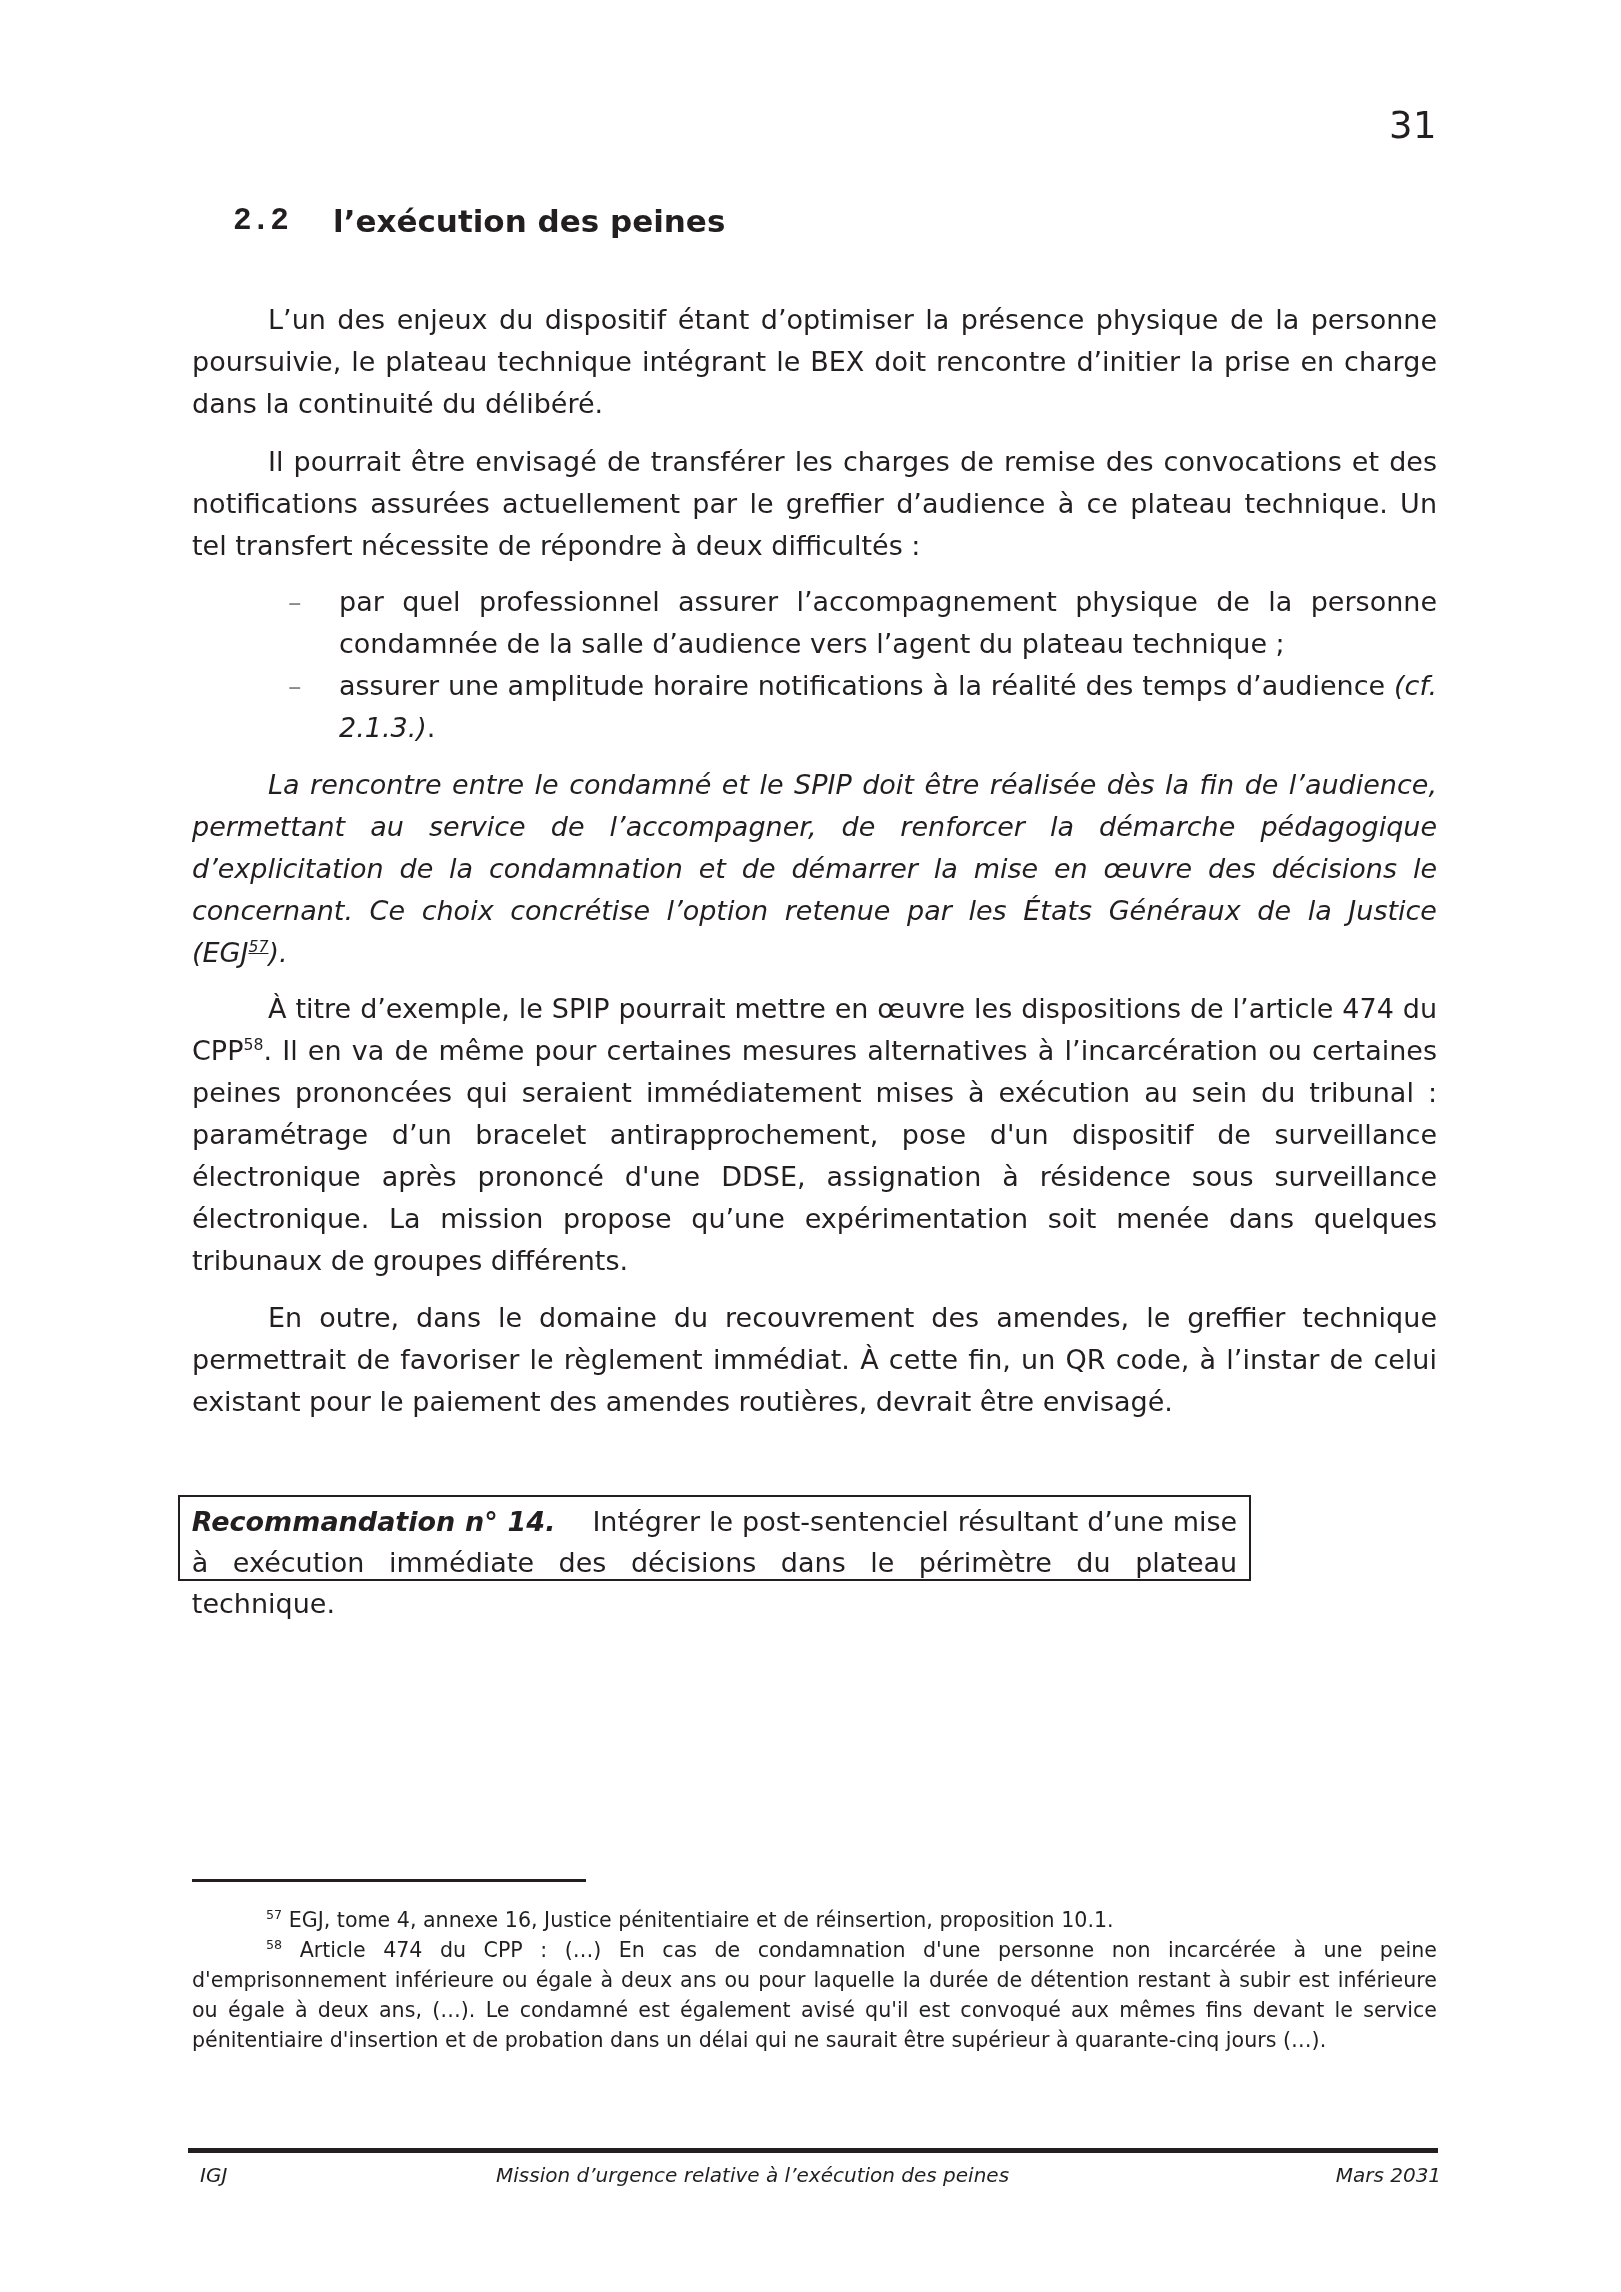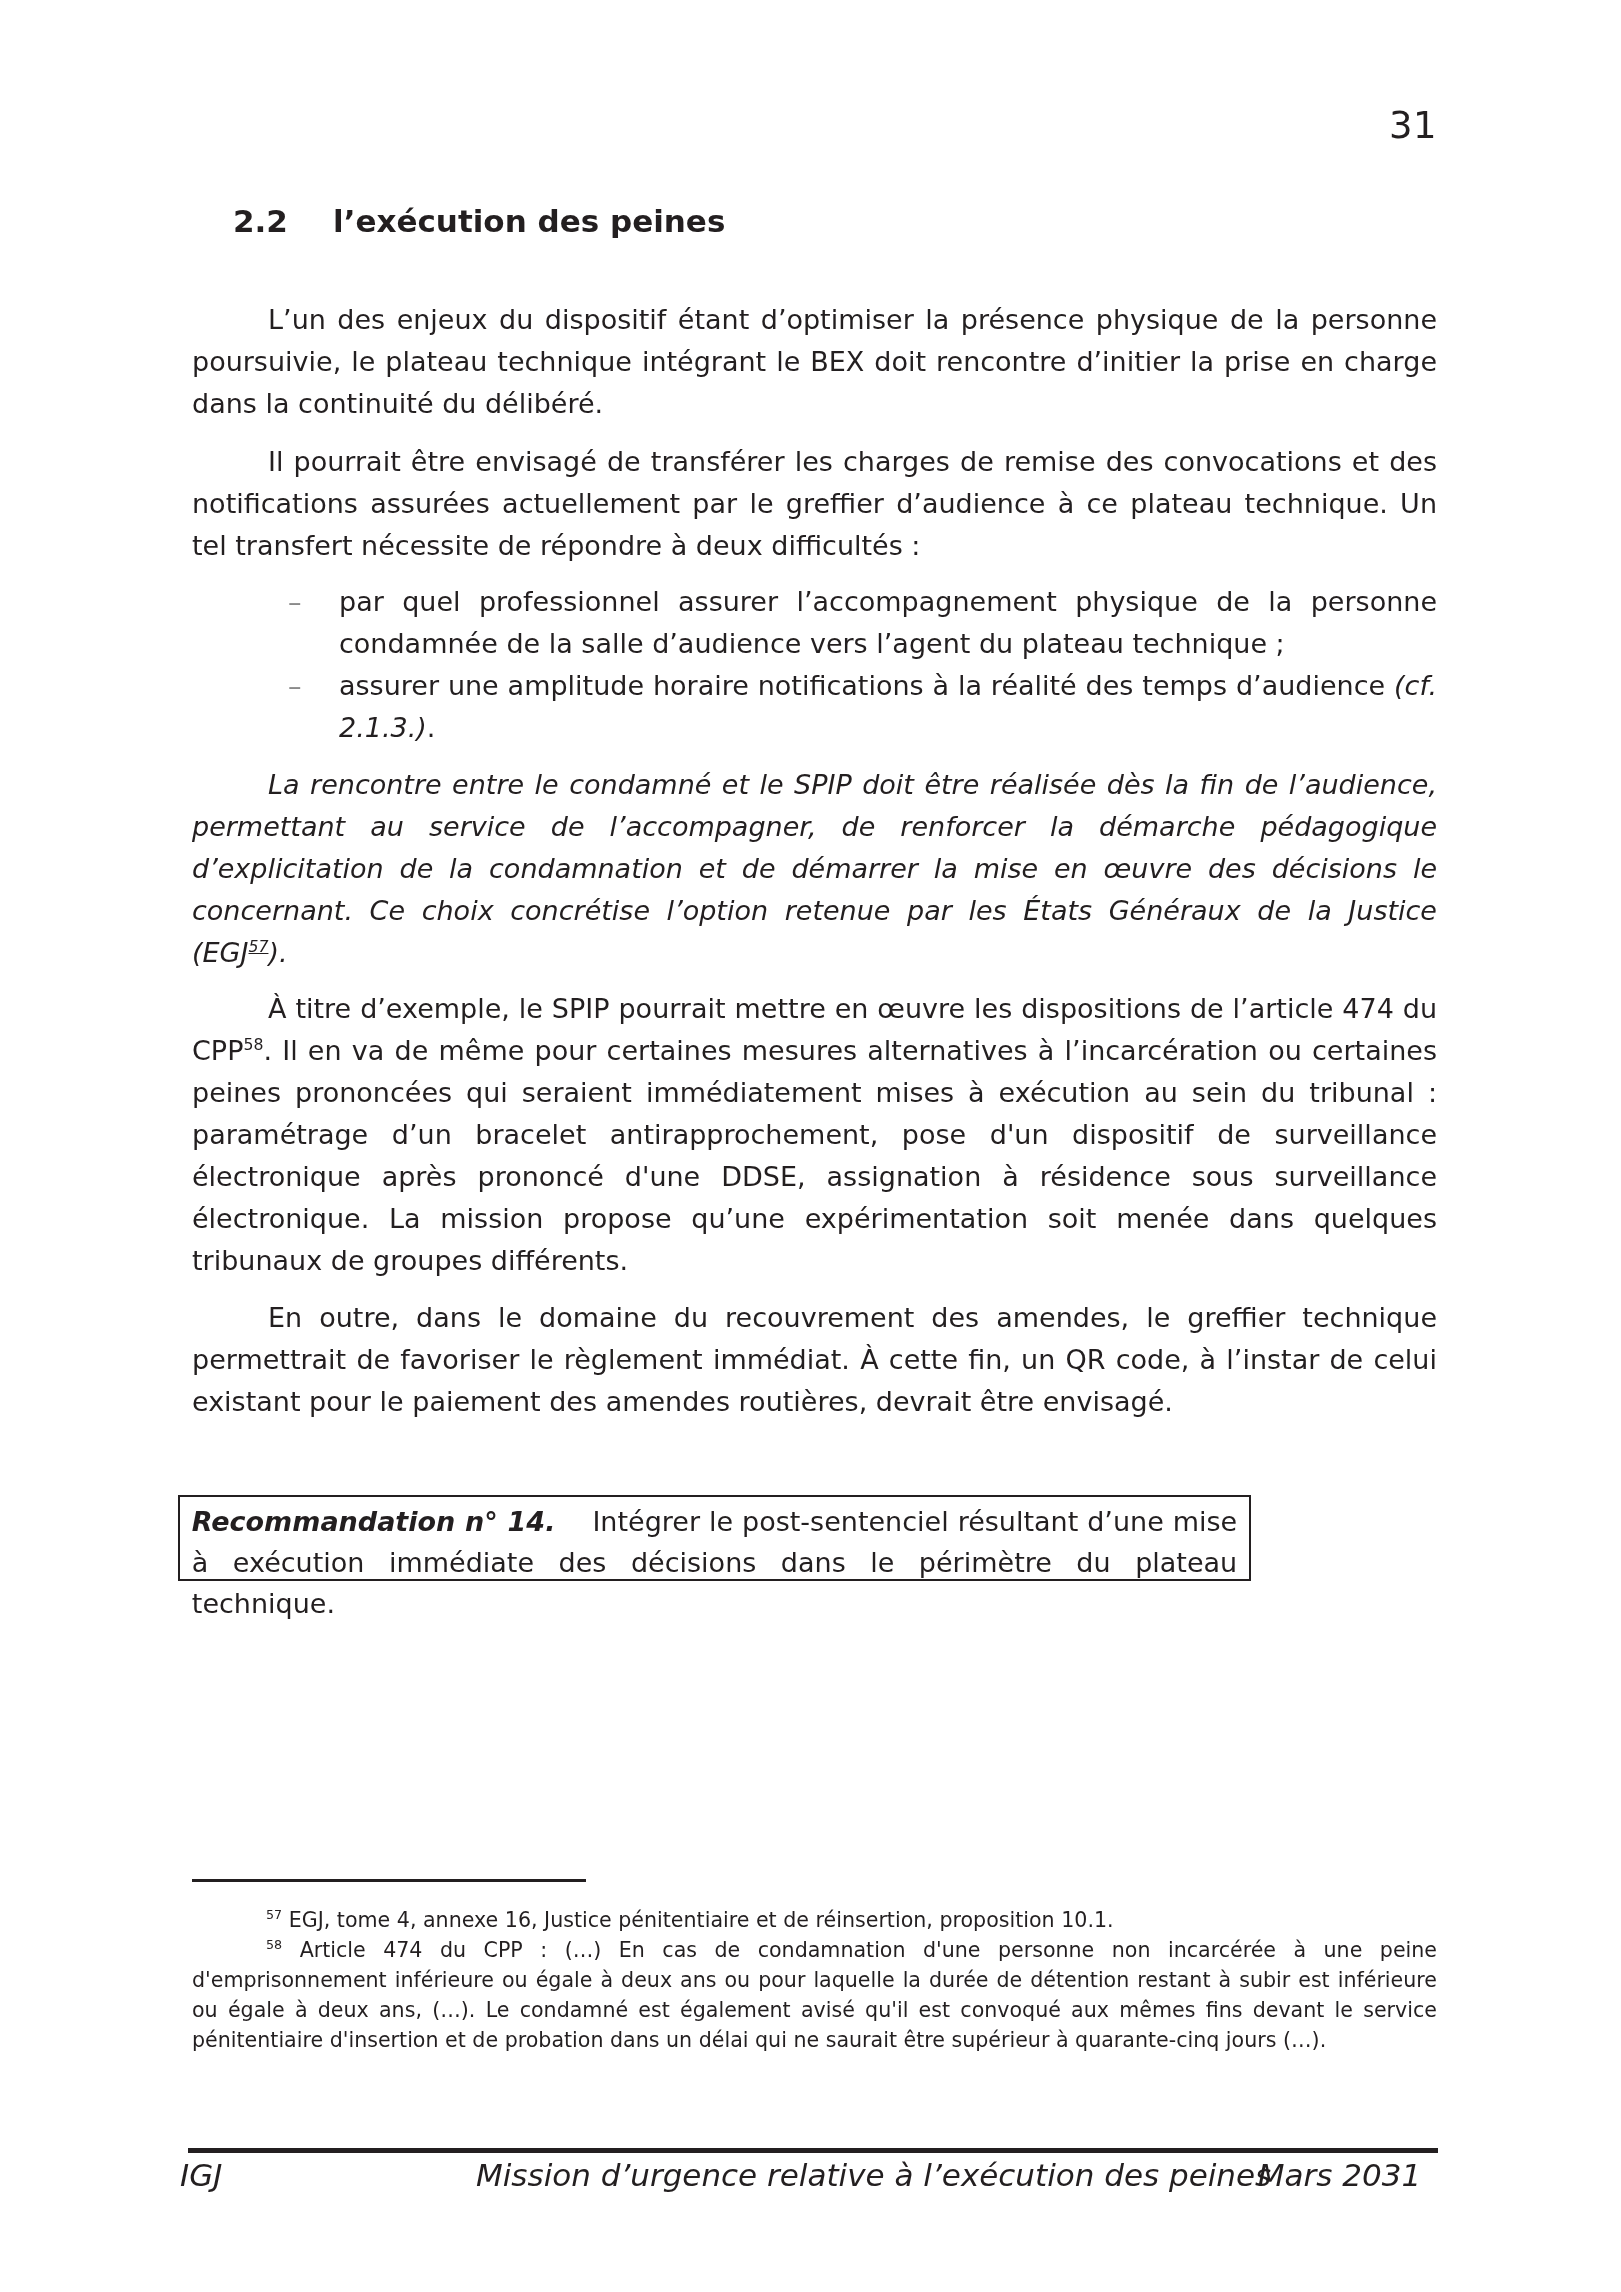--- a/index.html
+++ b/index.html
@@ -2,40 +2,40 @@
 <html><head>
 <meta charset="utf-8">
 <style>
   html, body { margin: 0; padding: 0; background: #ffffff; }
   body { width: 1621px; height: 2293px; position: relative; overflow: hidden;
          font-family: "DejaVu Sans", "Liberation Sans", sans-serif; color: #231f20; }
   .page { position: absolute; left: 0; top: 0; width: 1621px; height: 2293px; }
   .page-number { position: absolute; right: 184px; top: 104px; font-size: 37px; letter-spacing: 0.5px; }
   .col { position: absolute; left: 192px; width: 1245px; }
   .heading { top: 199px; font-size: 31px; font-weight: bold; line-height: 44px; }
-  .heading .num { position: absolute; left: 41px; top: 0; }
+  .heading .num { position: absolute; left: 41px; top: 0; font-family: Liberation Mono, monospace; }
   .heading .txt { display: block; margin-left: 141px; text-align: justify; text-align-last: left; }
   .heading .l1 { display: block; text-align: justify; text-align-last: justify; }
   p.body { margin: 0; font-size: 27px; line-height: 42px; text-align: justify; text-indent: 76px; }
   .para { position: absolute; left: 192px; width: 1245px; }
   .bullets { position: absolute; left: 192px; width: 1245px; margin: 0; padding: 0; list-style: none; }
   .bullets li { position: relative; padding-left: 147px; font-size: 27px; line-height: 42px; text-align: justify; }
   .bullets li .dash { position: absolute; left: 96px; top: 0; color: #8a8a8a; }
   sup { font-size: 15.7px; line-height: 0; vertical-align: super; }
   sup.u { text-decoration: underline; }
   .reco { position: absolute; left: 178px; top: 1495px; width: 1073px; height: 86px;
           border: 2px solid #231f20; box-sizing: border-box; padding: 3.9px 11.8px; }
   .reco p { margin: 0; font-size: 27px; line-height: 41px; text-align: justify; }
   .reco .label { font-weight: bold; font-style: italic; margin-right: 37px; }
   .fn-sep { position: absolute; left: 192px; top: 1879px; width: 394px; height: 2.9px; background: #231f20; }
   .footnotes { position: absolute; left: 192px; top: 1905px; width: 1245px; }
   .footnotes p { margin: 0; font-size: 20.6px; line-height: 30px; text-align: justify; text-indent: 74px; }
   .footnotes sup { font-size: 12.7px; }
   .footer-bar { position: absolute; left: 188px; top: 2148px; width: 1250px; height: 4.9px; background: #231f20; }
-  .footer { position: absolute; left: 180px; top: 2156px; width: 1245px; height: 39px; font-style: italic; font-size: 31px; line-height: 39px; }
+  .footer { position: absolute; left: 200px; top: 2156px; width: 1245px; height: 39px; font-style: italic; font-size: 20px; line-height: 39px; }
   .footer .left { position: absolute; left: 0; }
   .footer .center { position: absolute; left: 296px; }
   .footer .right { position: absolute; right: 3.9px; }
   em { font-style: italic; }
 </style>
 </head>
 <body>
 
 <div class="page">
 

